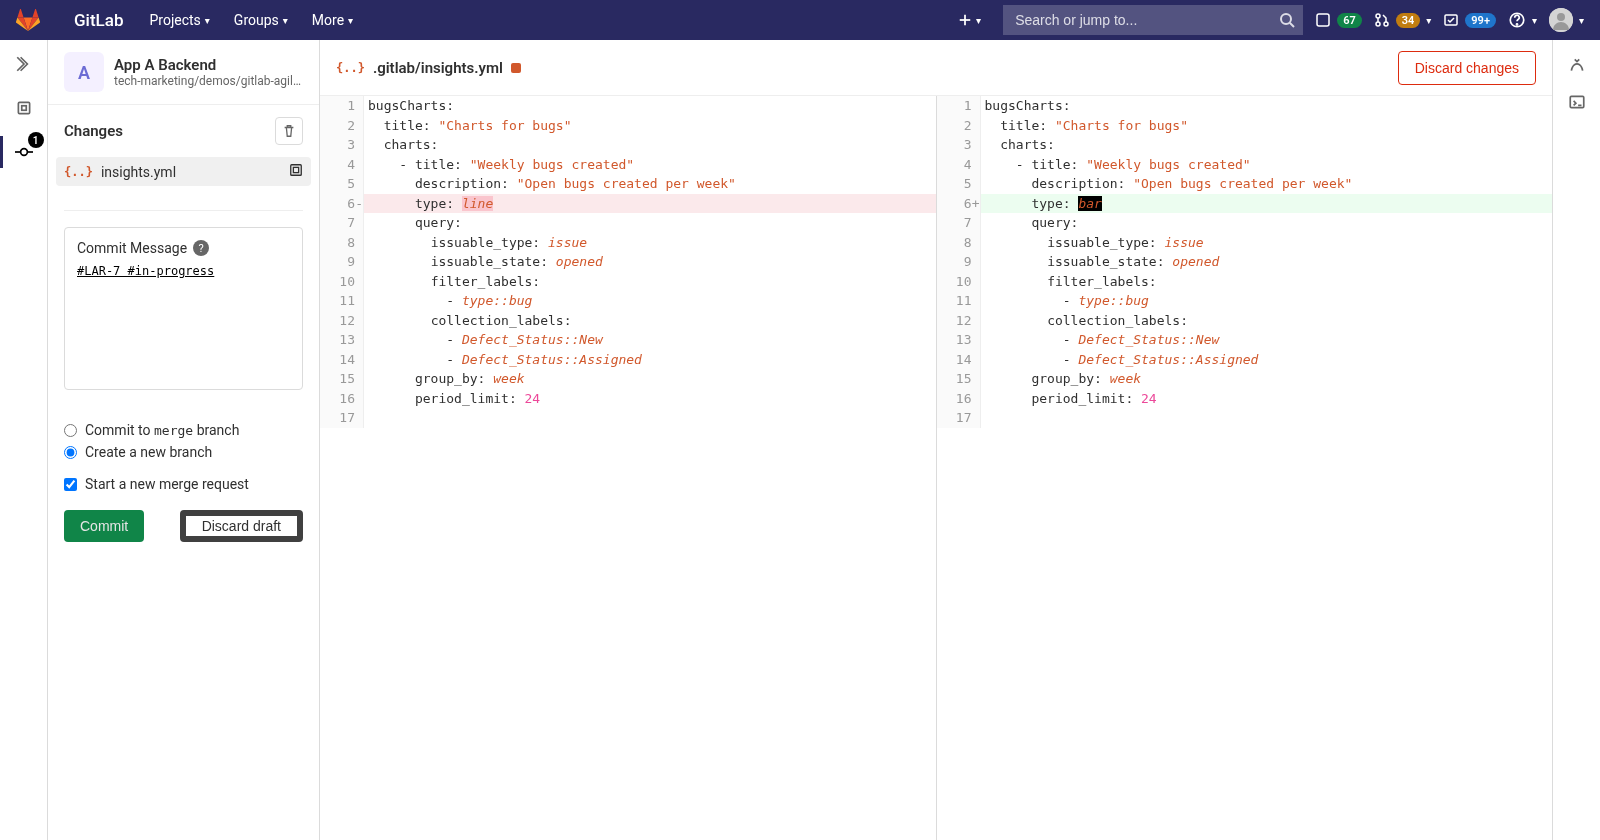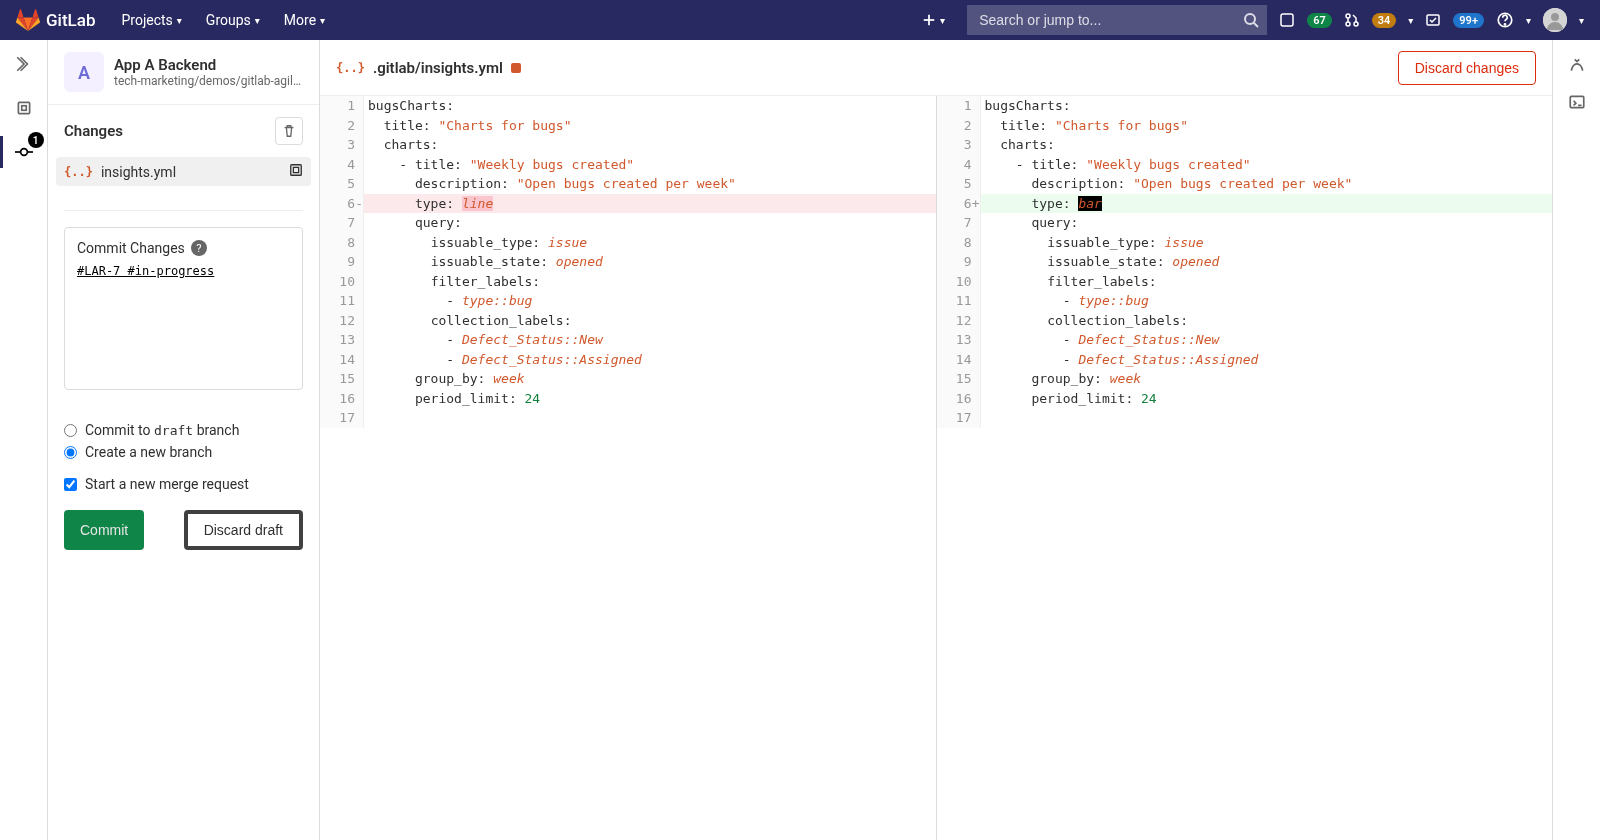--- a/index.html
+++ b/index.html
@@ -2,30 +2,30 @@
 <html><head>
 <meta charset="utf-8">
 <style>
 * { box-sizing: border-box; margin: 0; padding: 0; }
 body { font-family: -apple-system, BlinkMacSystemFont, "Segoe UI", Roboto, sans-serif; font-size: 14px; color: #303030; background: #fff; }
 
 
 .topnav { height: 40px; background: #292961; display: flex; align-items: center; padding: 0 16px; color: #fff; }
 .topnav .logo { display: flex; align-items: center; margin-right: 16px; }
 .topnav .logo svg { width: 24px; height: 24px; margin-right: 6px; }
-.topnav .logo-text { font-weight: 500; font-size: 17px; }
+.topnav .logo-text { font-weight: 500; font-size: 17px; margin-left: 28px; }
 .topnav .nav-items { display: flex; gap: 4px; }
 .topnav .nav-item { padding: 6px 10px; cursor: pointer; display: flex; align-items: center; gap: 4px; font-size: 14px; }
 .topnav .grow { flex: 1; }
 .topnav .right { display: flex; align-items: center; gap: 12px; }
 .topnav .search { position: relative; }
 .topnav .search input { background: rgba(255,255,255,0.2); border: none; border-radius: 0; height: 30px; width: 300px; padding: 0 32px 0 12px; color: #fff; font-size: 14px; }
 .topnav .search input::placeholder { color: rgba(255,255,255,0.8); }
 .topnav .search .sicon { position: absolute; right: 8px; top: 7px; color: rgba(255,255,255,0.8); }
-.topnav .badge { display: inline-flex; align-items: center; gap: 12px; font-size: 12px; }
+.topnav .badge { display: inline-flex; align-items: center; gap: 6px; font-size: 12px; }
 .topnav .count { background: #108548; color: #fff; border-radius: 8px; padding: 1px 6px; font-size: 11px; font-weight: 600; }
 .topnav .count.orange { background: #c17d10; }
 .topnav .count.blue { background: #1f75cb; }
 .topnav .avatar { width: 24px; height: 24px; border-radius: 50%; background: #ddd; }
 .chevron-down { font-size: 10px; }
 
 
 .app { display: flex; height: calc(840px - 40px); }
 
 
@@ -61,21 +61,21 @@
 .commit-msg { width: 100%; border: none; resize: none; font-family: "SF Mono", Monaco, monospace; font-size: 12px; height: 110px; outline: none; text-decoration: underline; }
 
 .radio-group { padding: 10px 16px 4px; }
 .radio-row { display: flex; align-items: center; gap: 8px; margin: 6px 0; font-size: 14px; }
 .radio-row code { font-family: "SF Mono", Monaco, monospace; font-size: 13px; }
 .branch-input { margin: 6px 0 6px 22px; width: calc(100% - 22px); padding: 6px 10px; border: 2px solid #1f75cb; border-radius: 4px; font-family: "SF Mono", Monaco, monospace; font-size: 13px; outline: none; }
 .checkbox-row { display: flex; align-items: center; gap: 8px; padding: 6px 16px; font-size: 14px; }
 
 .commit-actions { display: flex; gap: 8px; padding: 12px 16px 16px; justify-content: space-between; }
 .btn-primary { background: #108548; color: #e5e5e5; border: none; border-radius: 4px; padding: 8px 16px; font-size: 14px; font-weight: 500; cursor: pointer; }
-.btn-secondary { background: #fff; color: #303030; border: 4px solid #404040; border-radius: 4px; padding: 8px 16px; font-size: 14px; cursor: pointer; }
+.btn-secondary { background: #fff; color: #303030; border: 6px solid #404040; border-radius: 4px; padding: 0 16px; font-size: 14px; cursor: pointer; }
 
 
 .main { flex: 1; display: flex; flex-direction: column; }
 .file-header { height: 56px; display: flex; align-items: center; padding: 0 16px; border-bottom: 1px solid #eee; gap: 8px; }
 .file-header .path { font-weight: 600; font-size: 15px; }
 .modified-dot { width: 10px; height: 10px; background: #d1582c; border-radius: 2px; }
 .file-header .grow { flex: 1; }
 .btn-danger-outline { background: #fff; color: #dd2b0e; border: 1px solid #dd2b0e; border-radius: 4px; padding: 8px 16px; font-size: 14px; cursor: pointer; font-weight: 500; }
 
 
@@ -89,21 +89,21 @@
 .removed { background: #fbe9eb; }
 .removed .code-content { background: #fbe9eb; }
 .removed-strong { background: #fac5cd; }
 .added { background: #ecfdf0; }
 .added .code-content { background: #ecfdf0; }
 .added-strong { background: #000000; }
 
 .tok-key { color: #303030; }
 .tok-str { color: #d1582c; }
 .tok-val { color: #d1582c; font-style: italic; }
-.tok-num { color: #15803d; }
+.tok-num { color: #ec4899; }
 
 
 .rightrail { width: 48px; border-left: 1px solid #dbdbdb; display: flex; flex-direction: column; align-items: center; padding-top: 16px; gap: 16px; color: #666; }
 .rightrail .ritem { cursor: pointer; }
 </style>
 </head>
 <body>
 
 <div class="topnav">
   <div class="logo">
@@ -241,31 +241,31 @@
               <rect x="5" y="5" width="6" height="6"></rect>
             </svg></span>
       </div>
     </div>
 
     <hr>
 
     <div class="commit-panel">
       <div class="commit-box">
         <div class="commit-label">
-          <span>Commit Changes</span>
+          <span>Commit Message</span>
           <span class="help-icon">?</span>
         </div>
         <textarea class="commit-msg" style="">#LAR-7 #in-progress</textarea>
       </div>
     </div>
 
     <div class="radio-group">
       <label class="radio-row">
         <input type="radio" name="branch" style="">
-        <span><span>Commit to </span><code>draft</code><span> branch</span></span>
+        <span><span>Commit to </span><code>merge</code><span> branch</span></span>
       </label>
       <label class="radio-row">
         <input type="radio" name="branch" checked="" style="">
         <span>Create a new branch</span>
       </label>
     </div>
 
     <label class="checkbox-row">
       <input type="checkbox" checked="" style="">
       <span>Start a new merge request</span>

